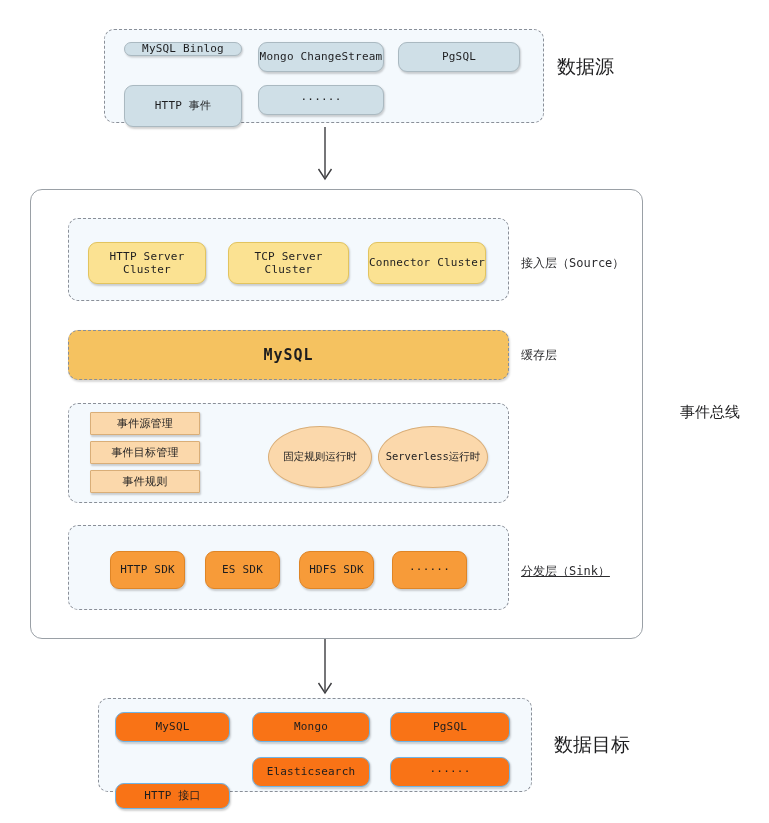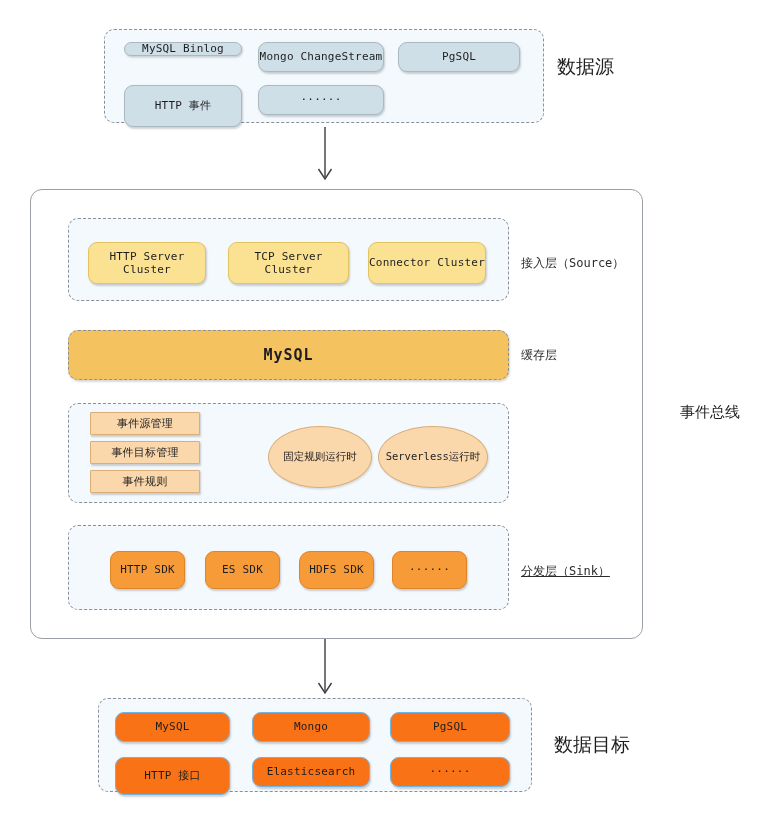--- a/index.html
+++ b/index.html
@@ -184,19 +184,19 @@
   <svg class="arrow-svg" width="24" height="62" style="left:313px; top:639px;">
     <line x1="12" y1="0" x2="12" y2="52" stroke="#3c3c3f" stroke-width="1.4"></line>
     <path d="M5.5 44 L12 54 L18.5 44" fill="none" stroke="#3c3c3f" stroke-width="1.4"></path>
   </svg>
 
   <div class="abs dashed-group" style="left:98px; top:698px; width:434px; height:94px;"></div>
 
   <div class="abs node target" style="left:115px; top:712px; width:115px; height:30px;">MySQL</div>
   <div class="abs node target" style="left:252px; top:712px; width:118px; height:30px;">Mongo</div>
   <div class="abs node target" style="left:390px; top:712px; width:120px; height:30px;">PgSQL</div>
-  <div class="abs node target" style="left:115px; top:757px; width:115px; height:38px;">HTTP 接口</div>
+  <div class="abs node target" style="left:115px; top:783px; width:115px; height:26px;">HTTP 接口</div>
   <div class="abs node target" style="left:252px; top:757px; width:118px; height:30px;">Elasticsearch</div>
   <div class="abs node target" style="left:390px; top:757px; width:120px; height:30px;">······</div>
 
   <div class="abs group-label" style="left:554px; top:730px; width:190px; height:30px;">数据目标</div>
 
 </div>
 
 </body></html>

